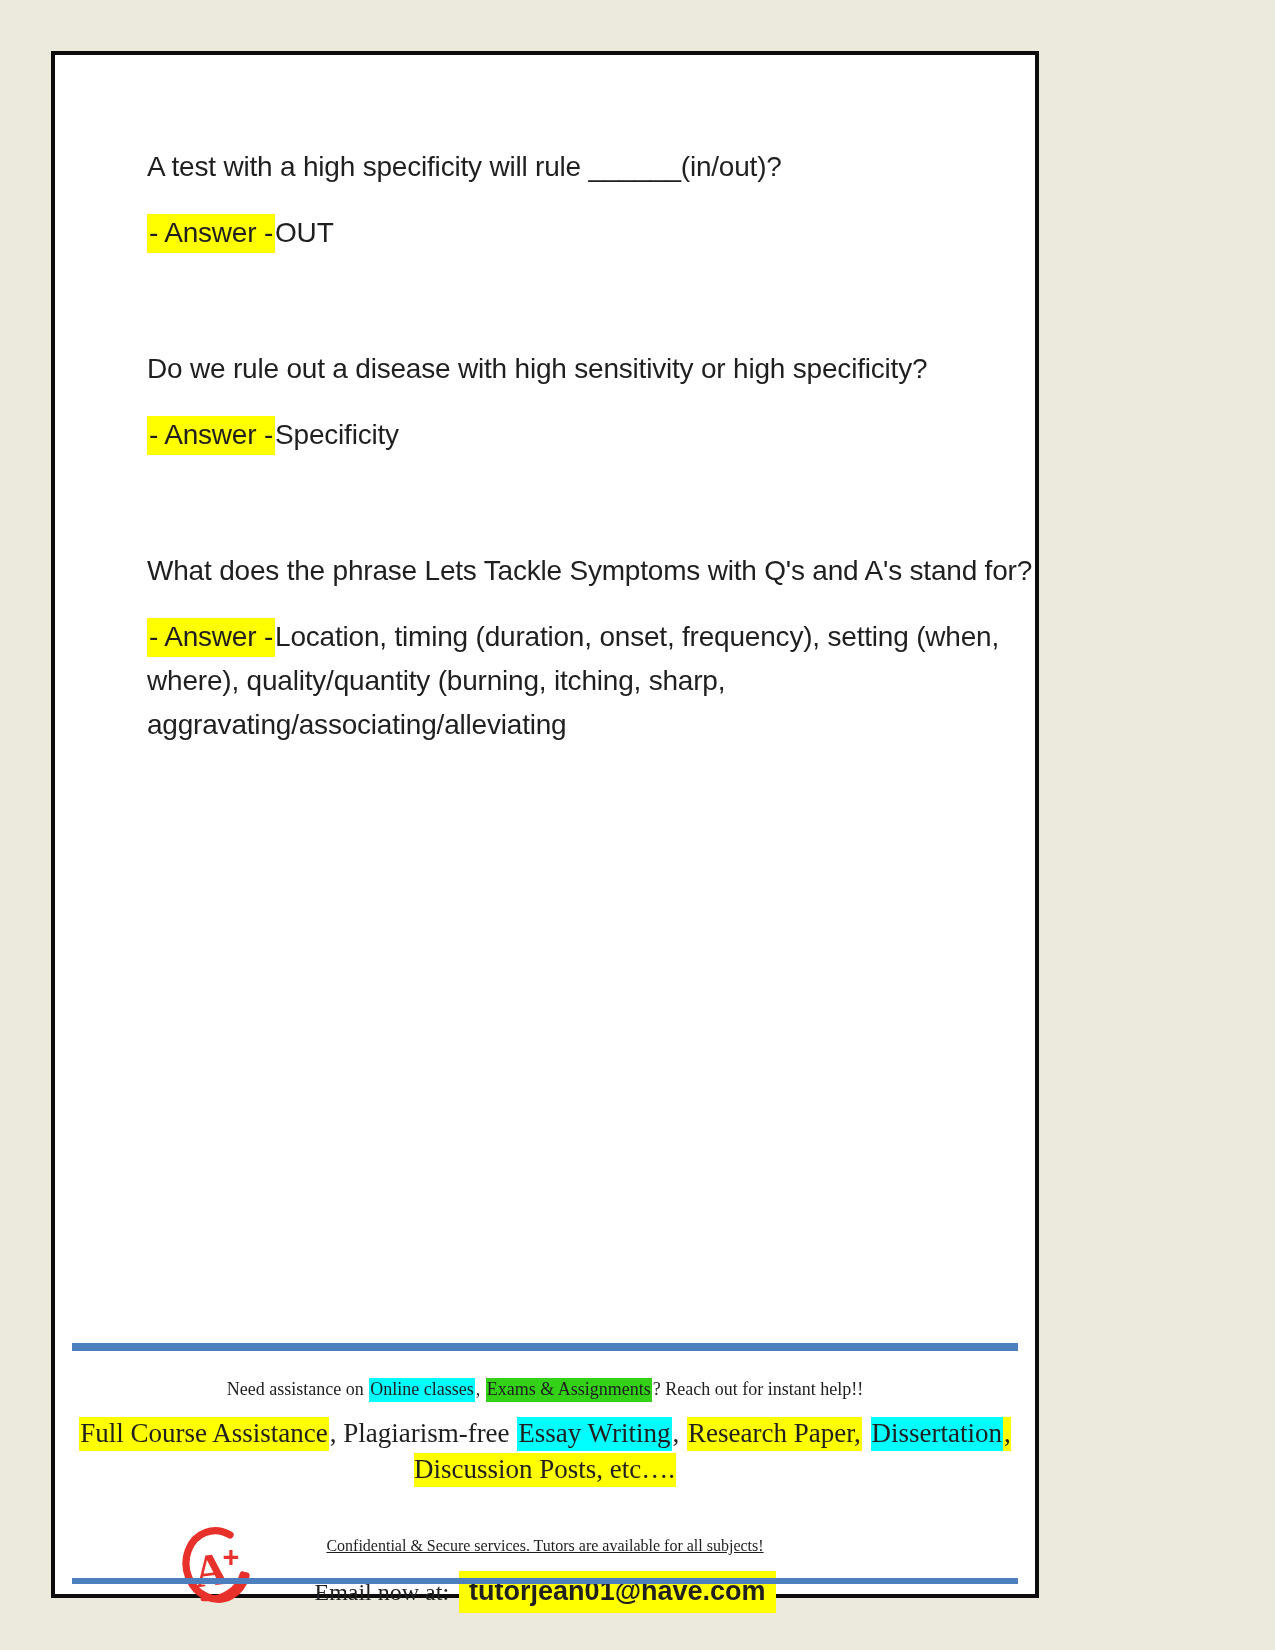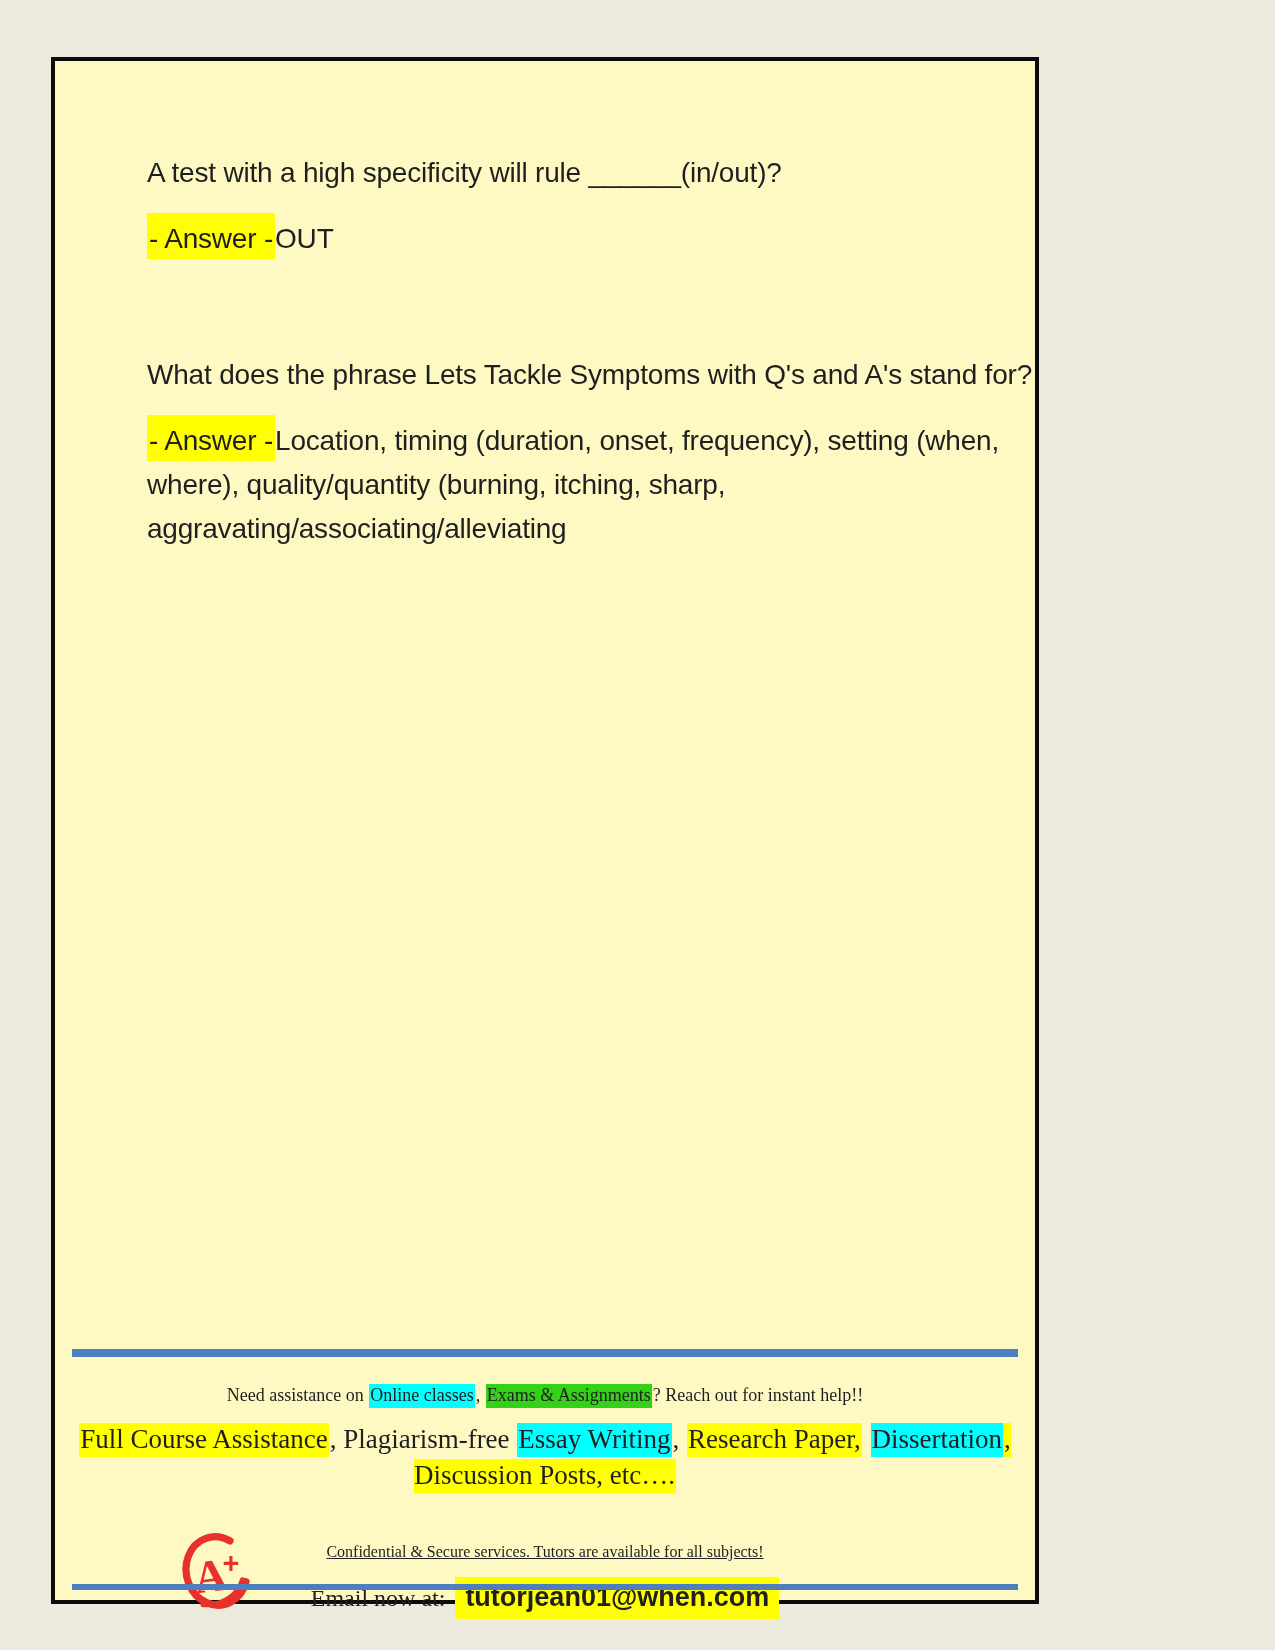--- a/index.html
+++ b/index.html
@@ -6,41 +6,41 @@
   html, body { width: 1275px; height: 1650px; }
   body {
     background: #ece9dd;
     font-family: "Liberation Sans", sans-serif;
     color: #1f1f1f;
     position: relative;
     overflow: hidden;
   }
   .page {
     position: absolute;
-    left: 51px; top: 57px;
+    left: 51px; top: 51px;
     width: 988px; height: 1547px;
     border: 4px solid #0c0c0c;
-    background: #fef9c3;
+    background: #ffffff;
   }
   
   .qa-section {
     padding: 90px 0 0 92px;
     width: 1040px;
   }
   .qa-block { margin-bottom: 92px; }
   .question, .answer {
     font-size: 28px;
     line-height: 44px;
     letter-spacing: -0.2px;
     max-width: 948px;
   }
   .answer { margin-top: 22px; }
   .answer-label {
     color: inherit;
-    padding: 10px 2px 5px 2px;
+    padding: 3px 2px 5px 2px;
   }
   
   .footer {
     position: absolute;
     left: 17px; right: 17px;
     top: 1288px;
     text-align: center;
     font-family: "Liberation Serif", serif;
   }
   .divider { height: 8px; }
@@ -91,20 +91,24 @@
 <div class="page">
 
   <div class="qa-section">
 
     <div class="qa-block">
       <p class="question">A test with a high specificity will rule ______(in/out)?</p>
       <p class="answer"><mark class="answer-label" style="background-color: rgb(255, 255, 0);">- Answer -</mark><span>OUT</span></p>
     </div>
 
 
+    <div class="qa-block">
+      <p class="question">Do we rule out a disease with high sensitivity or high specificity?</p>
+      <p class="answer"><mark class="answer-label" style="background-color: rgb(255, 255, 0);">- Answer -</mark><span>Specificity</span></p>
+    </div>
 
 
     <div class="qa-block">
       <p class="question">What does the phrase Lets Tackle Symptoms with Q's and A's stand for?</p>
       <p class="answer"><mark class="answer-label" style="background-color: rgb(255, 255, 0);">- Answer -</mark><span>Location, timing (duration, onset, frequency), setting (when, where), quality/quantity (burning, itching, sharp, aggravating/associating/alleviating</span></p>
     </div>
 
   </div>
 
   <div class="footer">
@@ -118,20 +122,20 @@
     <div class="services">
       <span class="logo" style="color: rgb(232, 49, 43);">
         <svg viewBox="0 0 100 108" width="80" height="88" aria-hidden="true">
           <path d="M76 16 A38 43 0 1 0 85 70" fill="none" stroke="currentColor" stroke-width="9" stroke-linecap="round" transform="rotate(-12 50 54)"></path>
           <path d="M34 91 A46 40 0 0 0 83 60" fill="none" stroke="currentColor" stroke-width="6.5" stroke-linecap="round"></path>
           <text x="22" y="74" font-size="58" font-weight="bold" fill="currentColor" font-family="Liberation Serif, serif" transform="rotate(-7 50 54)">A</text>
           <text x="58" y="52" font-size="36" font-weight="bold" fill="currentColor" font-family="Liberation Sans, sans-serif">+</text>
         </svg>
       </span>
       <p class="confidential">Confidential &amp; Secure services. Tutors are available for all subjects!</p>
-      <p class="email-row"><span>Email now at:</span><span class="email" style="background-color: rgb(255, 255, 0);">tutorjean01@when.com</span></p>
+      <p class="email-row"><span>Email now at:</span><span class="email" style="background-color: rgb(255, 255, 0);">tutorjean01@have.com</span></p>
     </div>
 
   </div>
 
   <div class="bottom-divider" style="background-color: rgb(77, 127, 190);"></div>
 
 </div>
 
 </body></html>

